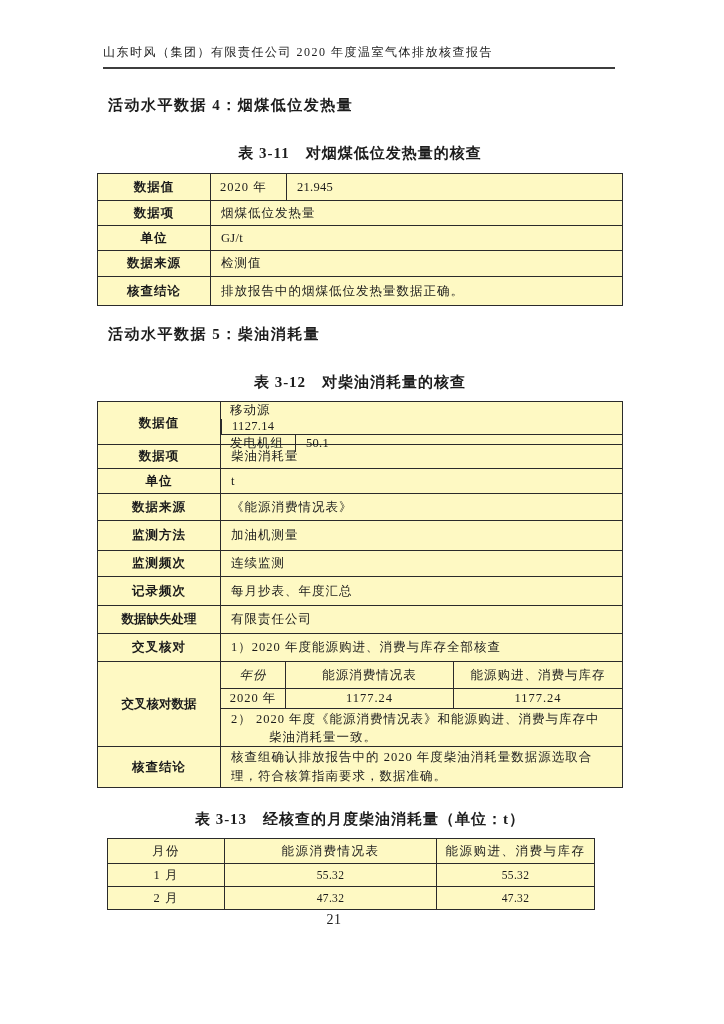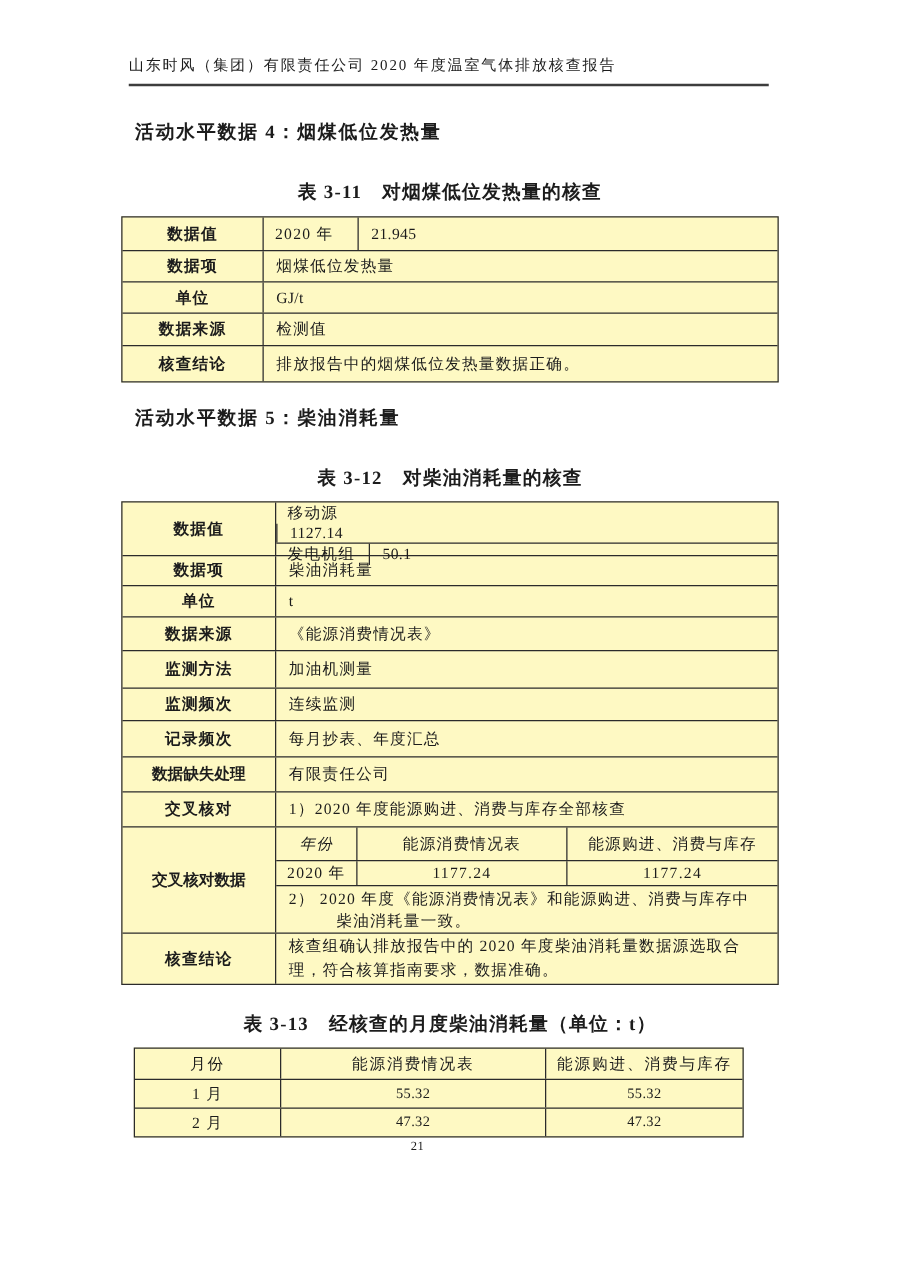--- a/index.html
+++ b/index.html
@@ -53,21 +53,21 @@
     display:block; height:38px;
   }
   .wrapval { padding:1px 10px; line-height:19px; }
   
   .t313 .cell { justify-content:center; }
   .t313 .hdr { letter-spacing:1.5px; }
   .t313 .num { font-size:11.5px; }
   
   .page-number {
     position:absolute; left:0; top:912px; width:668px;
-    text-align:center; font-size:10px; letter-spacing:0.5px;
+    text-align:center; font-size:14px; letter-spacing:0.5px;
   }
 </style>
 </head>
 <body>
 
 <div id="page">
 
   <div class="doc-header">
     <span>山东时风（集团）有限责任公司 2020 年度温室气体排放核查报告</span>
   </div>

